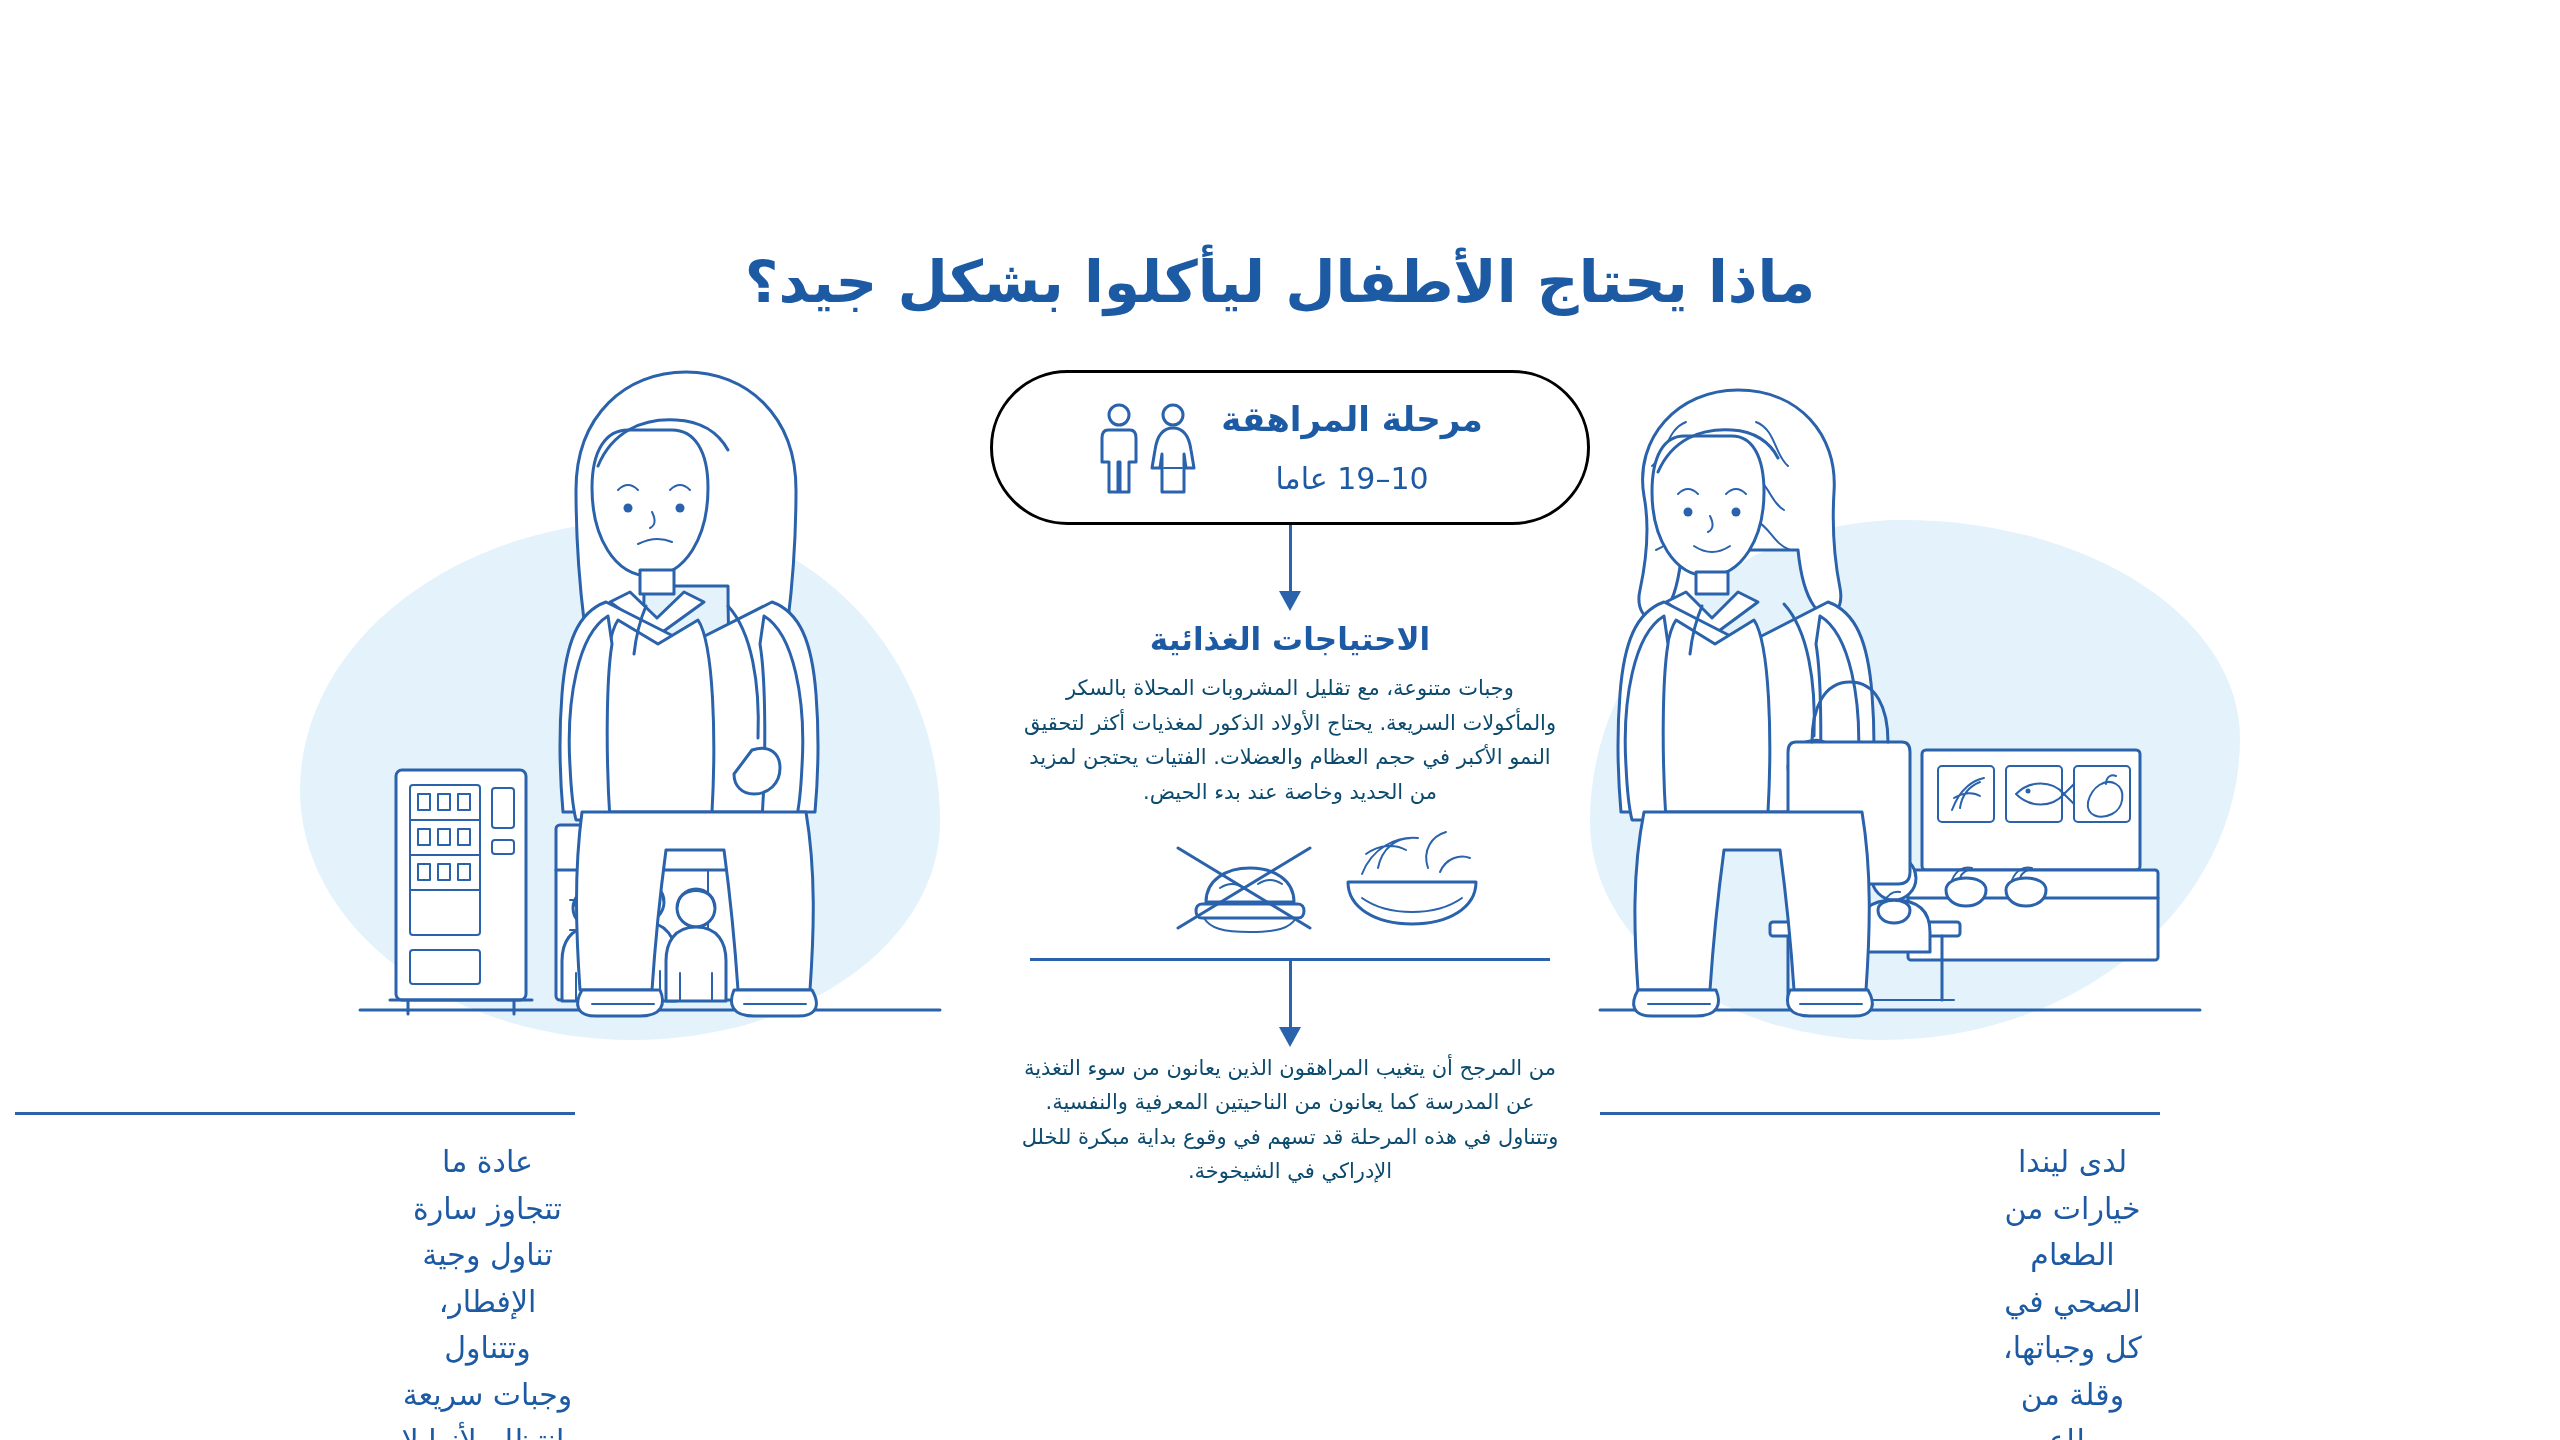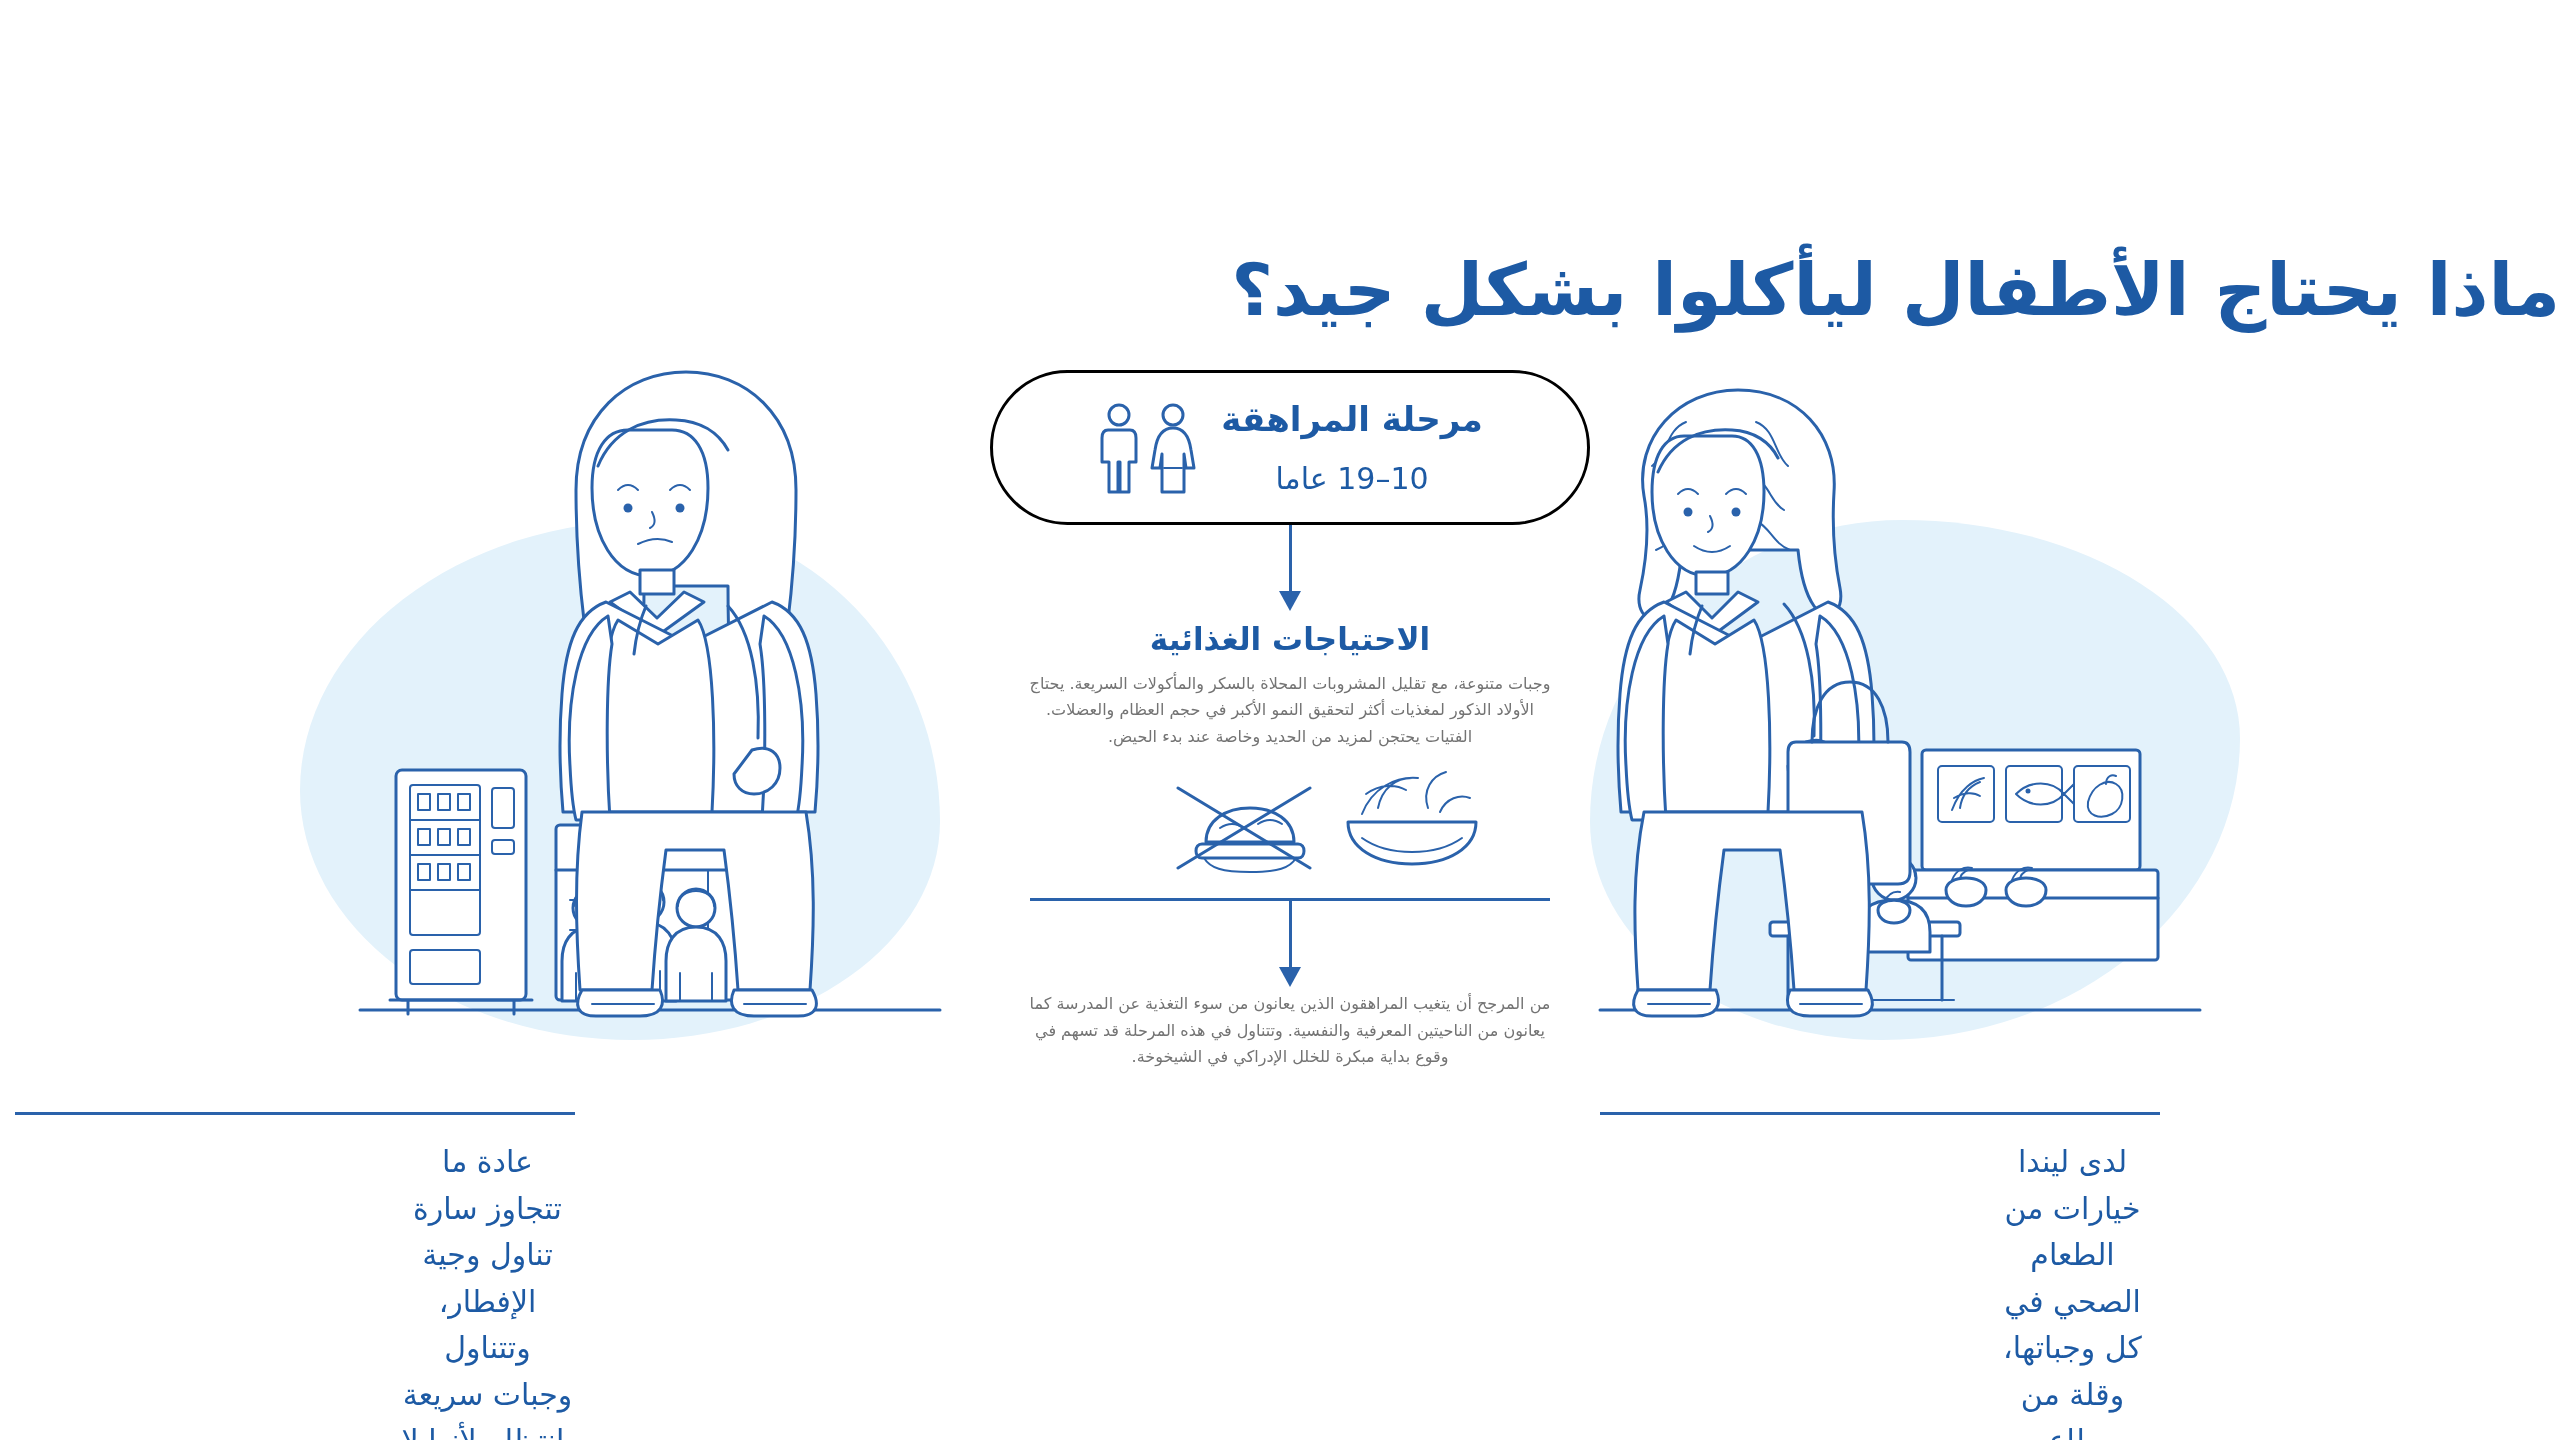--- a/index.html
+++ b/index.html
@@ -20,21 +20,22 @@
     position: absolute;
     inset: 0;
   }
 
   
   .title {
     position: absolute;
     top: 248px;
     left: 0;
     width: 2560px;
-    font-size: 72px;
+    text-align: center;
+    font-size: 58px;
     font-weight: bold;
     color: #1d5aa4;
     letter-spacing: 0;
     direction: rtl;
   }
 
   
   .blob {
     position: absolute;
     background: #e3f2fb;
@@ -127,23 +128,23 @@
 
   .section-head {
     font-size: 31px;
     font-weight: bold;
     color: #1d5aa4;
     margin-top: 6px;
     margin-bottom: 14px;
     direction: rtl;
   }
   .section-body {
-    font-size: 16px;
+    font-size: 21px;
     line-height: 1.65;
-    color: #737373;
+    color: #0c4a6e;
     direction: rtl;
     margin: 0 auto;
     width: 540px;
   }
 
   .divider {
     width: 520px;
     height: 3px;
     background: #2a62ab;
     margin: 18px auto 0;

